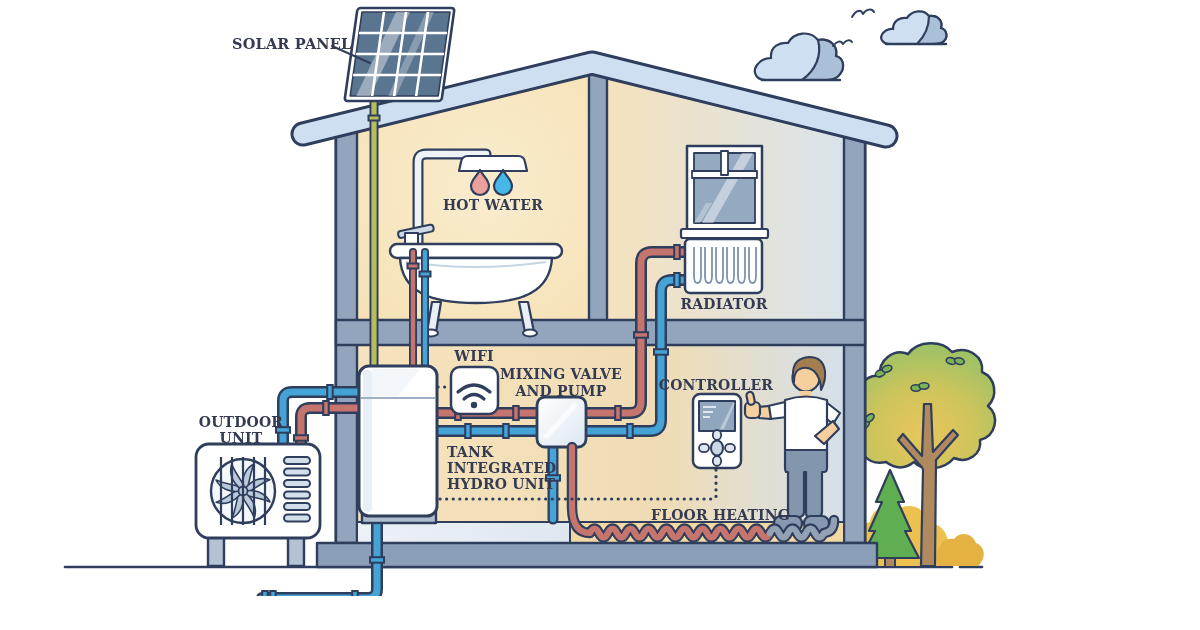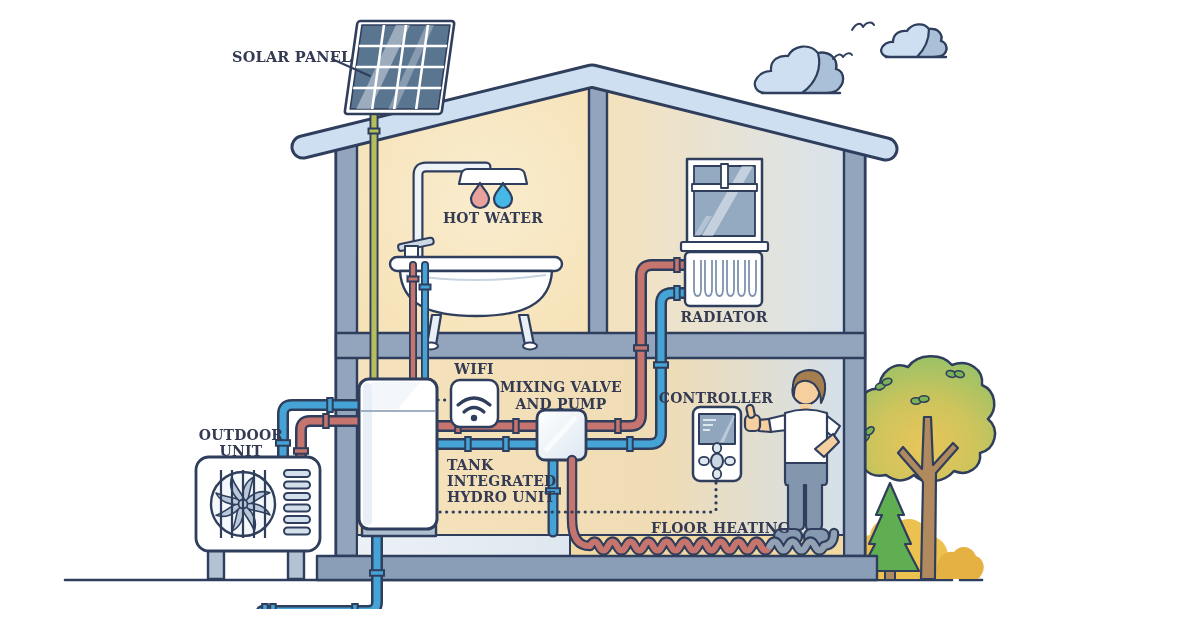--- a/index.html
+++ b/index.html
@@ -1,17 +1,17 @@
 <!DOCTYPE html>
 <html><head>
 <meta charset="utf-8">
 <style>
   html,body{margin:0;padding:0;background:#fff;}
   .canvas{position:relative;width:1200px;height:596px;background:#ffffff;overflow:hidden;
-          font-family:"DejaVu Sans", sans-serif;margin-top:13px;}
+          font-family:"DejaVu Sans", sans-serif;}
   svg{position:absolute;left:0;top:0;}
   .lbl{font-family:"DejaVu Serif", serif;font-weight:700;font-size:14px;fill:#333a52;letter-spacing:.2px;}
   .lbl-big{font-size:14.5px;}
   .po{fill:none;stroke:#2f3e5c;stroke-linecap:round;stroke-linejoin:round;}
   .pc{fill:none;stroke-linecap:round;stroke-linejoin:round;}
   .ring{stroke:#2f3e5c;stroke-width:2;}
   .dot{fill:none;stroke:#2f3e5c;stroke-width:3.2;stroke-linecap:round;stroke-dasharray:0.1 6.5;}
   .oln{stroke:#2f3e5c;stroke-linejoin:round;stroke-linecap:round;}
 </style>
 </head>

